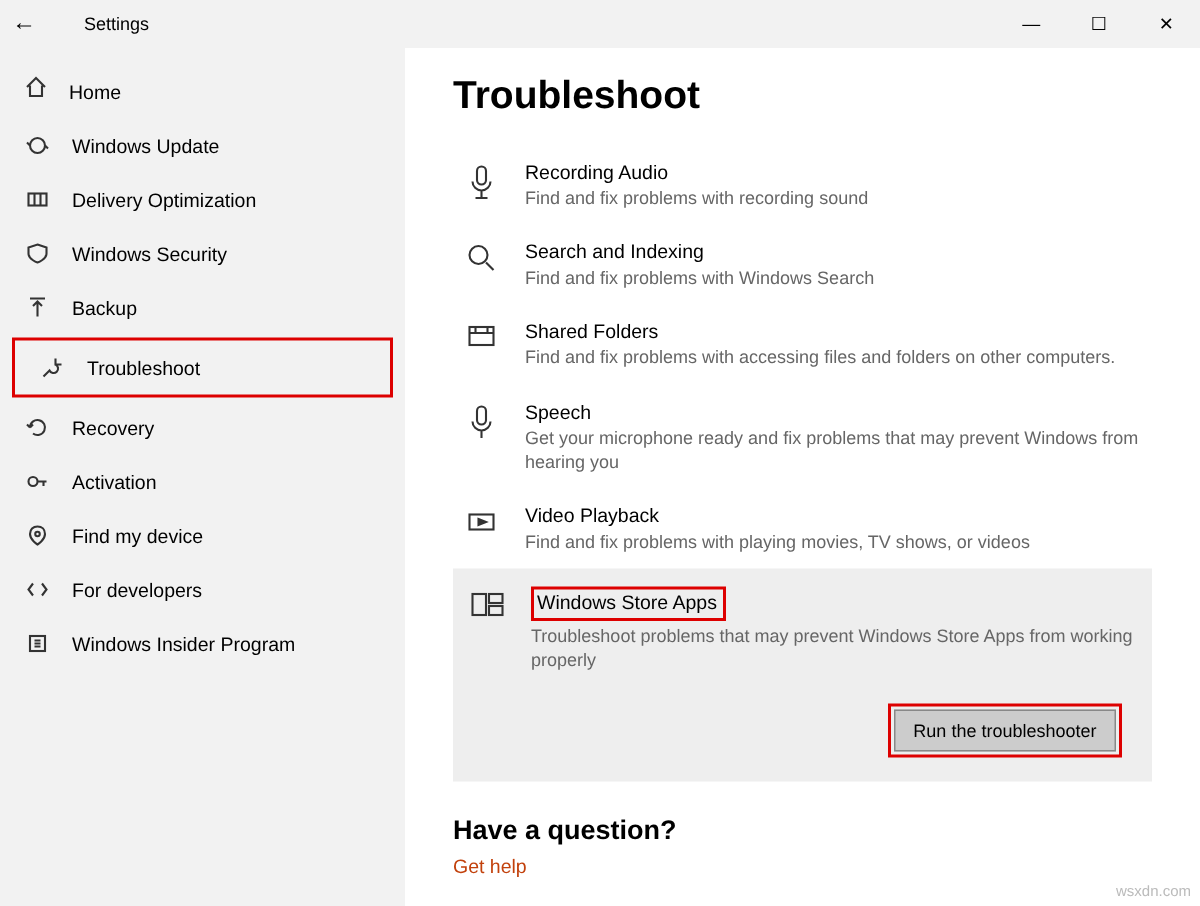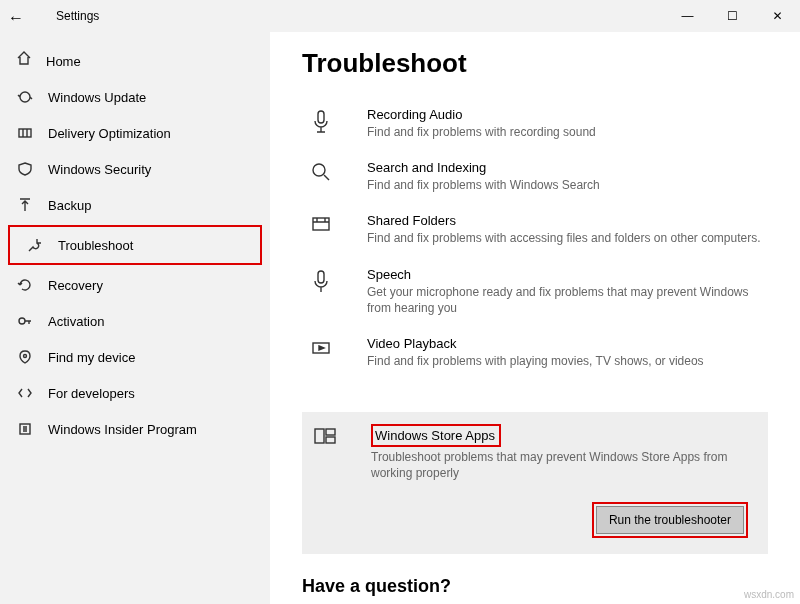--- a/index.html
+++ b/index.html
@@ -13,26 +13,26 @@
 .sidebar { width: 270px; background: #f2f2f2; padding-top: 40px; height: 100%; overflow: hidden; }
 .home-item { display: flex; align-items: flex-end; padding: 10px 16px; font-size: 13px; gap: 14px; }
 .search-box { margin: 8px 12px 14px 12px; border: 1px solid #888; background: #fff; height: 30px; display: flex; align-items: center; padding: 0 8px; font-size: 13px; color: #666; justify-content: space-between; }
 .category { font-size: 13px; font-weight: 600; padding: 8px 16px 10px 16px; }
 .nav-item { display: flex; align-items: center; padding: 10px 16px; font-size: 13px; gap: 14px; cursor: pointer; }
 .nav-item .icn { width: 18px; display: flex; justify-content: center; }
 .selected-box { border: 2px solid #d00; margin: 2px 8px 2px 8px; }
 .main { flex: 1; padding: 48px 32px 10px 32px; overflow: hidden; }
 .main h1 { font-size: 26px; font-weight: 600; margin-bottom: 18px; }
 .trouble-list { }
-.trouble-item { display: flex; gap: 33px; padding: 10px 6px; }
+.trouble-item { display: flex; gap: 16px; padding: 10px 6px; }
 .trouble-item .ticon { width: 26px; display: flex; justify-content: center; padding-top: 2px; }
 .trouble-item .tbody { flex: 1; }
 .trouble-item .ttitle { font-size: 13px; }
 .trouble-item .tdesc { font-size: 12px; color: #666; margin-top: 2px; line-height: 1.35; }
-.selected-trouble { background: #eee; padding: 12px 10px 16px 10px; margin-top: 33px; }
+.selected-trouble { background: #eee; padding: 12px 10px 16px 10px; }
 .selected-trouble .trouble-item { padding: 0 0 6px 0; }
 .title-redbox { border: 2px solid #d00; display: inline-block; padding: 0 4px 1px 2px; }
 .runbtn-row { display: flex; justify-content: flex-end; padding-right: 10px; margin-top: 14px; }
 .runbtn { background: #ccc; border: 1px solid #888; padding: 6px 12px; font-size: 12px; }
 .runbtn-redbox { border: 2px solid #d00; padding: 2px; }
 .question { font-size: 18px; font-weight: 600; margin-top: 22px; }
 .gethelp { font-size: 13px; color: #c2410c; margin-top: 6px; }
 .watermark { position: absolute; bottom: 4px; right: 6px; font-size: 10px; color: #bbb; }
 svg { stroke: #333; fill: none; stroke-width: 1.4; }
 </style>

